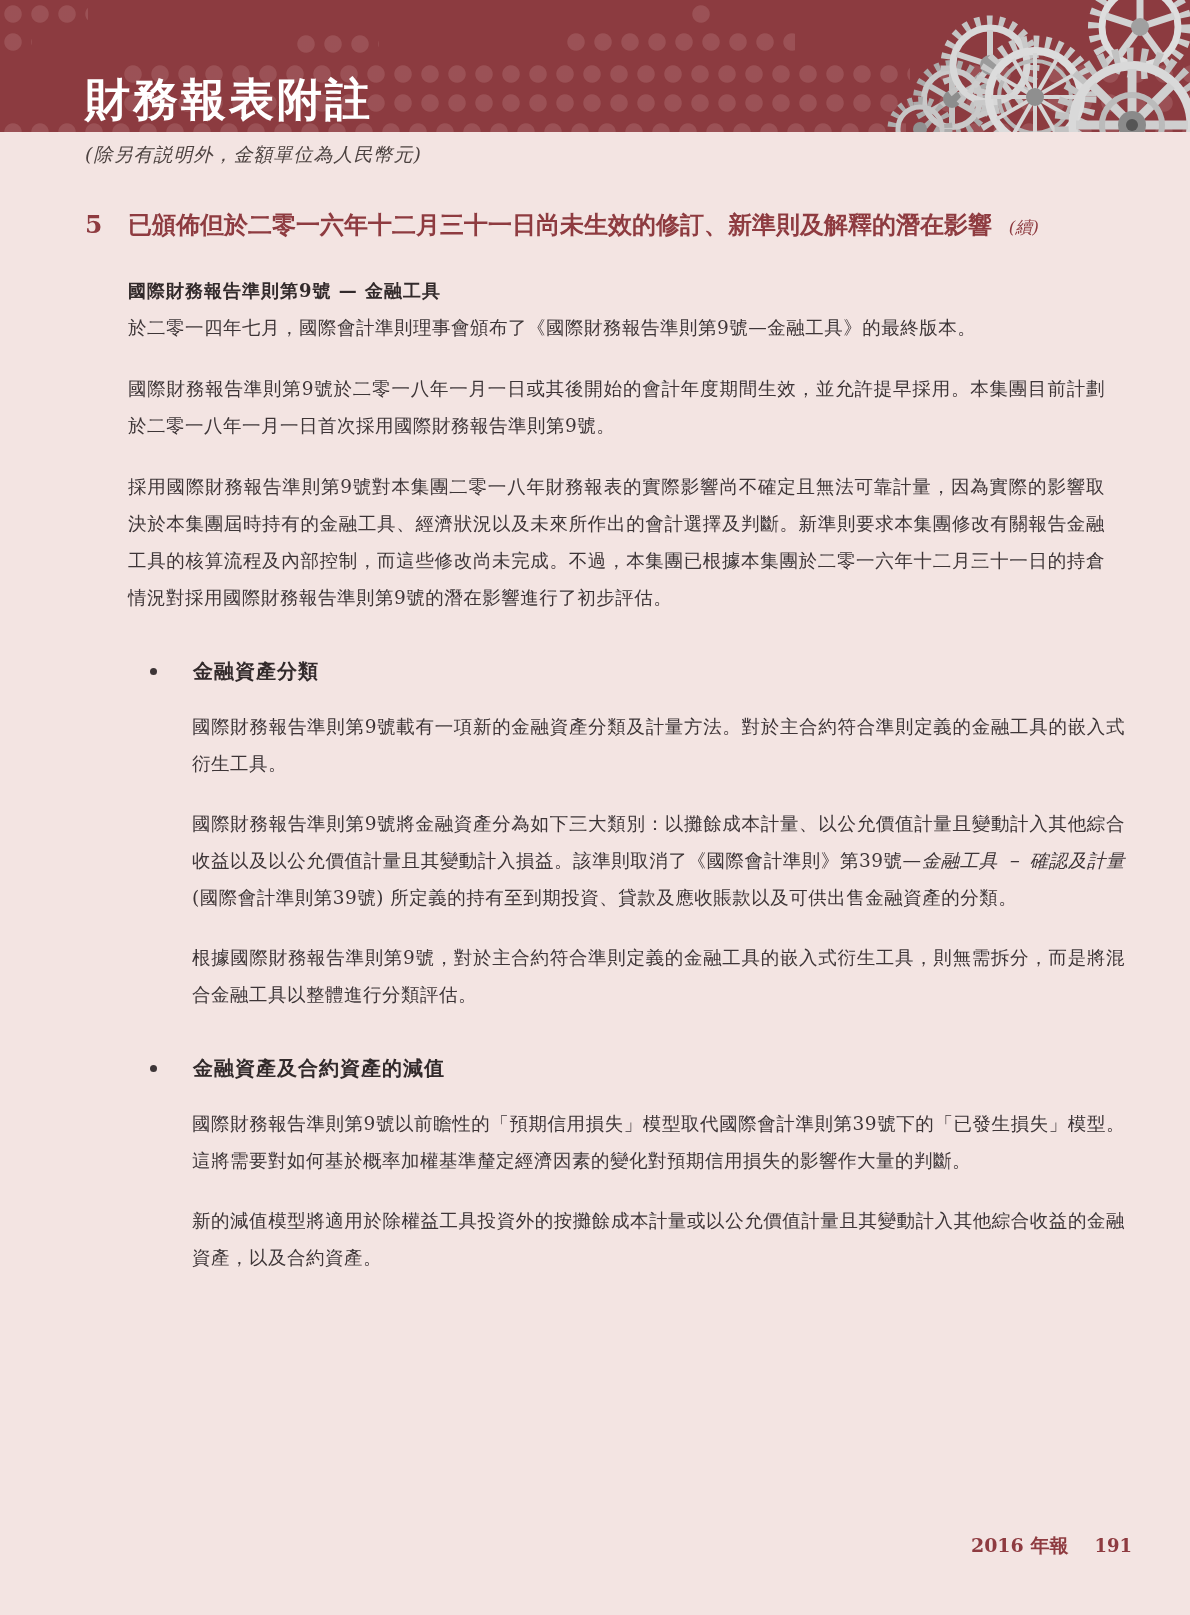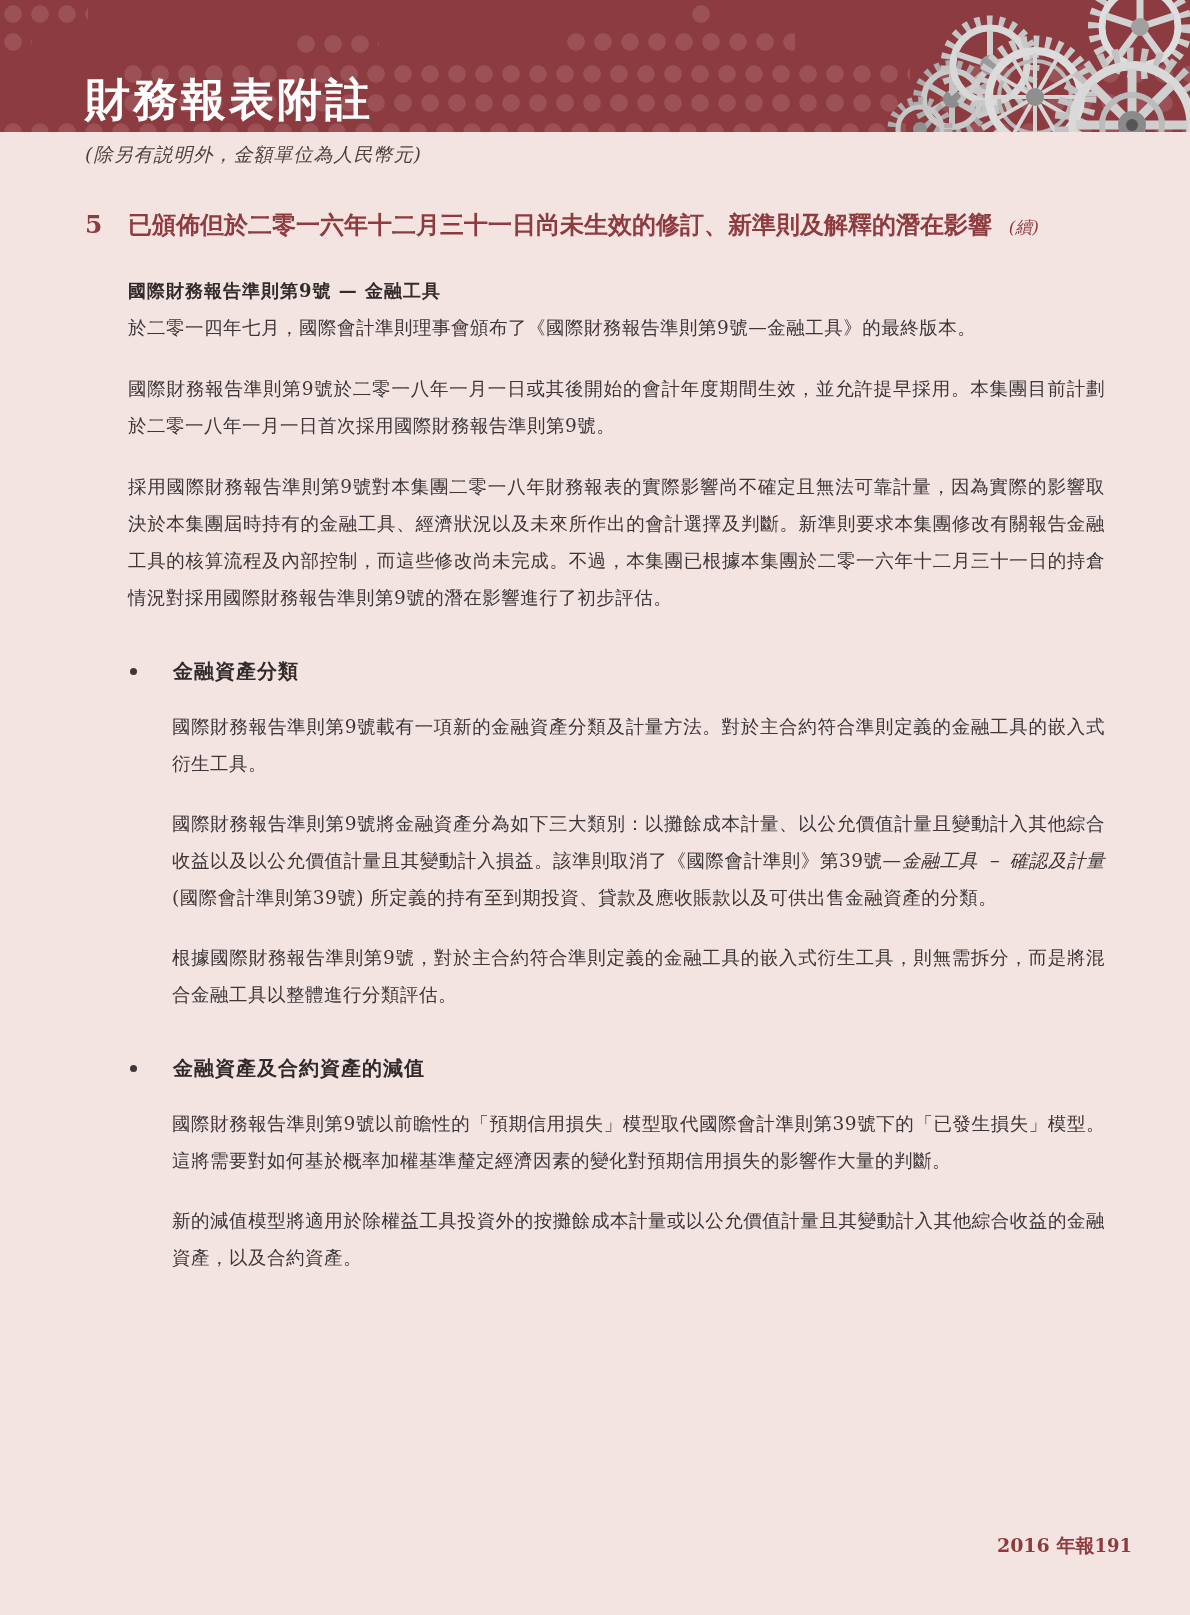--- a/index.html
+++ b/index.html
@@ -26,34 +26,34 @@
   .sec-head{display:flex;align-items:baseline;margin:20px 60px 0 85px;}
   .sec-num{flex:none;width:43px;font-size:25px;font-weight:bold;color:#8e3b40;}
   .sec-title{font-size:24px;font-weight:bold;color:#8e3b40;line-height:1.4;}
   .sec-cont{font-size:17px;font-weight:normal;font-style:italic;}
   .subheading{margin:18px 0 0 128px;font-size:18px;font-weight:bold;color:#322a2b;letter-spacing:1px;}
   .para{
     width:977px;margin:24px 0 0 128px;font-size:18.5px;line-height:37px;
     text-align:justify;letter-spacing:0.5px;
   }
   .para.first{margin-top:6px;}
-  .bullet-item{margin-top:42px;}
+  .bullet-item{margin-top:42px;padding-left:20px;}
   .bullet-head{display:flex;align-items:center;margin-left:130px;}
   .bullet-dot{flex:none;width:7px;height:7px;border-radius:50%;background:#3d3537;margin-right:36px;}
   .bullet-title{font-size:20px;font-weight:bold;color:#322a2b;letter-spacing:1px;}
   .bullet-para{
     width:933px;margin:23px 0 0 172px;font-size:18.5px;line-height:37px;
     text-align:justify;letter-spacing:0.5px;
   }
   .em-span{font-style:italic;}
   
   .footer{
     position:absolute;top:1533px;right:58px;font-size:19px;color:#8e3b40;font-weight:bold;
   }
-  .footer .pagenum{font-size:18px;text-align:right;}
+  .footer .pagenum{margin-left:26px;font-size:18px;text-align:right;}
 </style>
 </head>
 <body>
 
 <div class="page">
 
   <header class="banner">
 
     <div class="dots" style="left:0;top:0;width:88px;height:26px;"></div>
     <div class="dots" style="left:0;top:28px;width:32px;height:28px;"></div>

